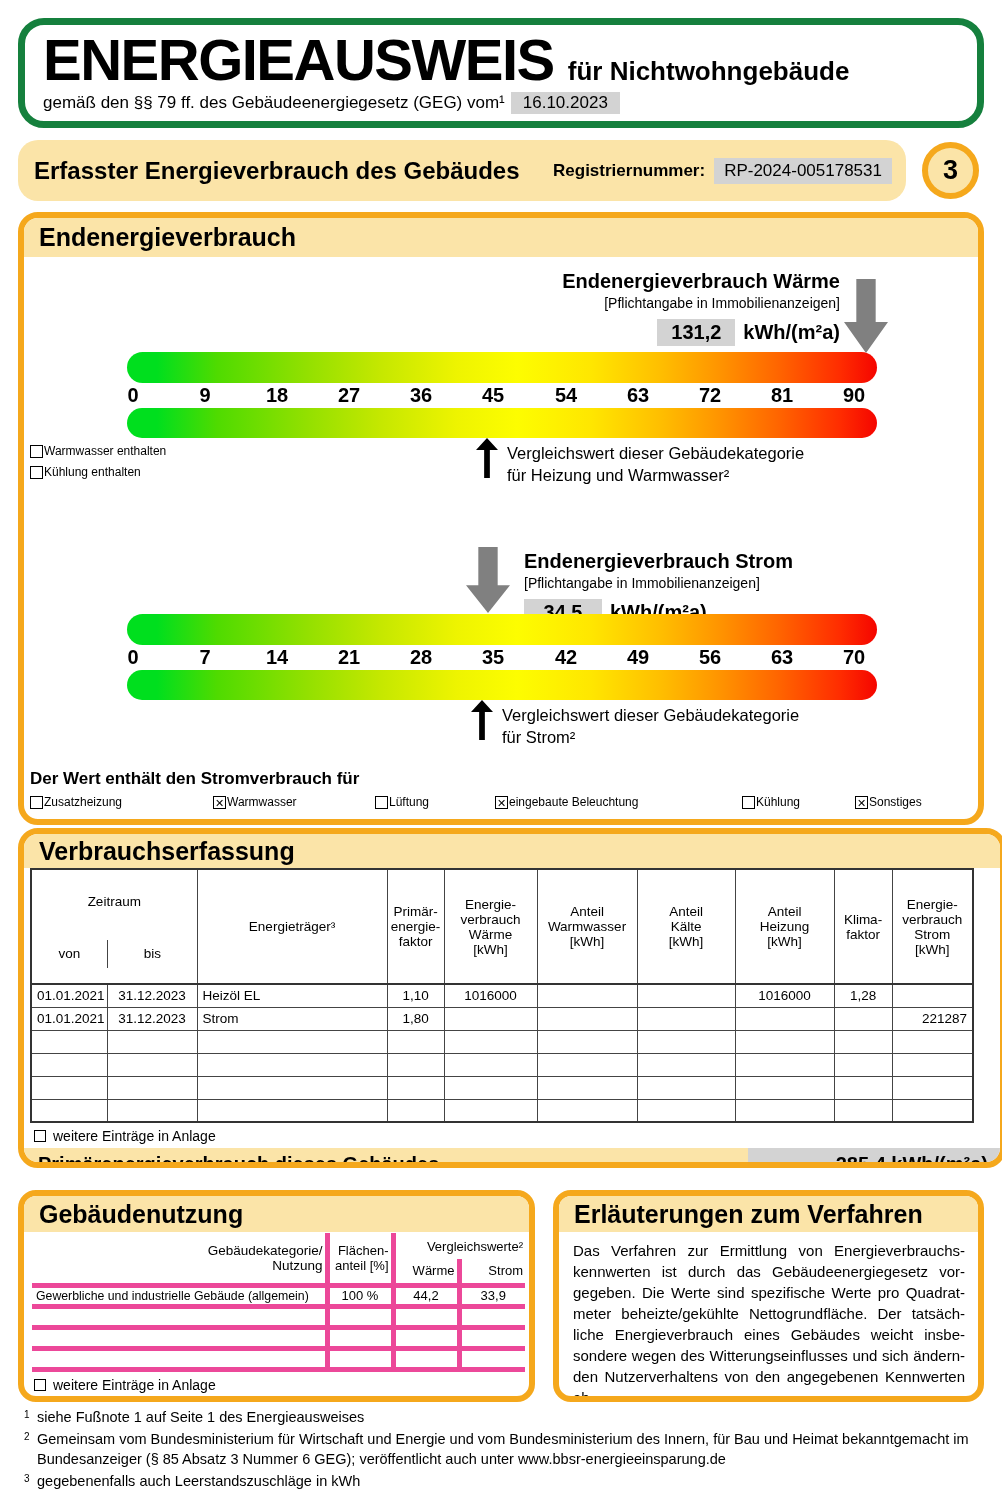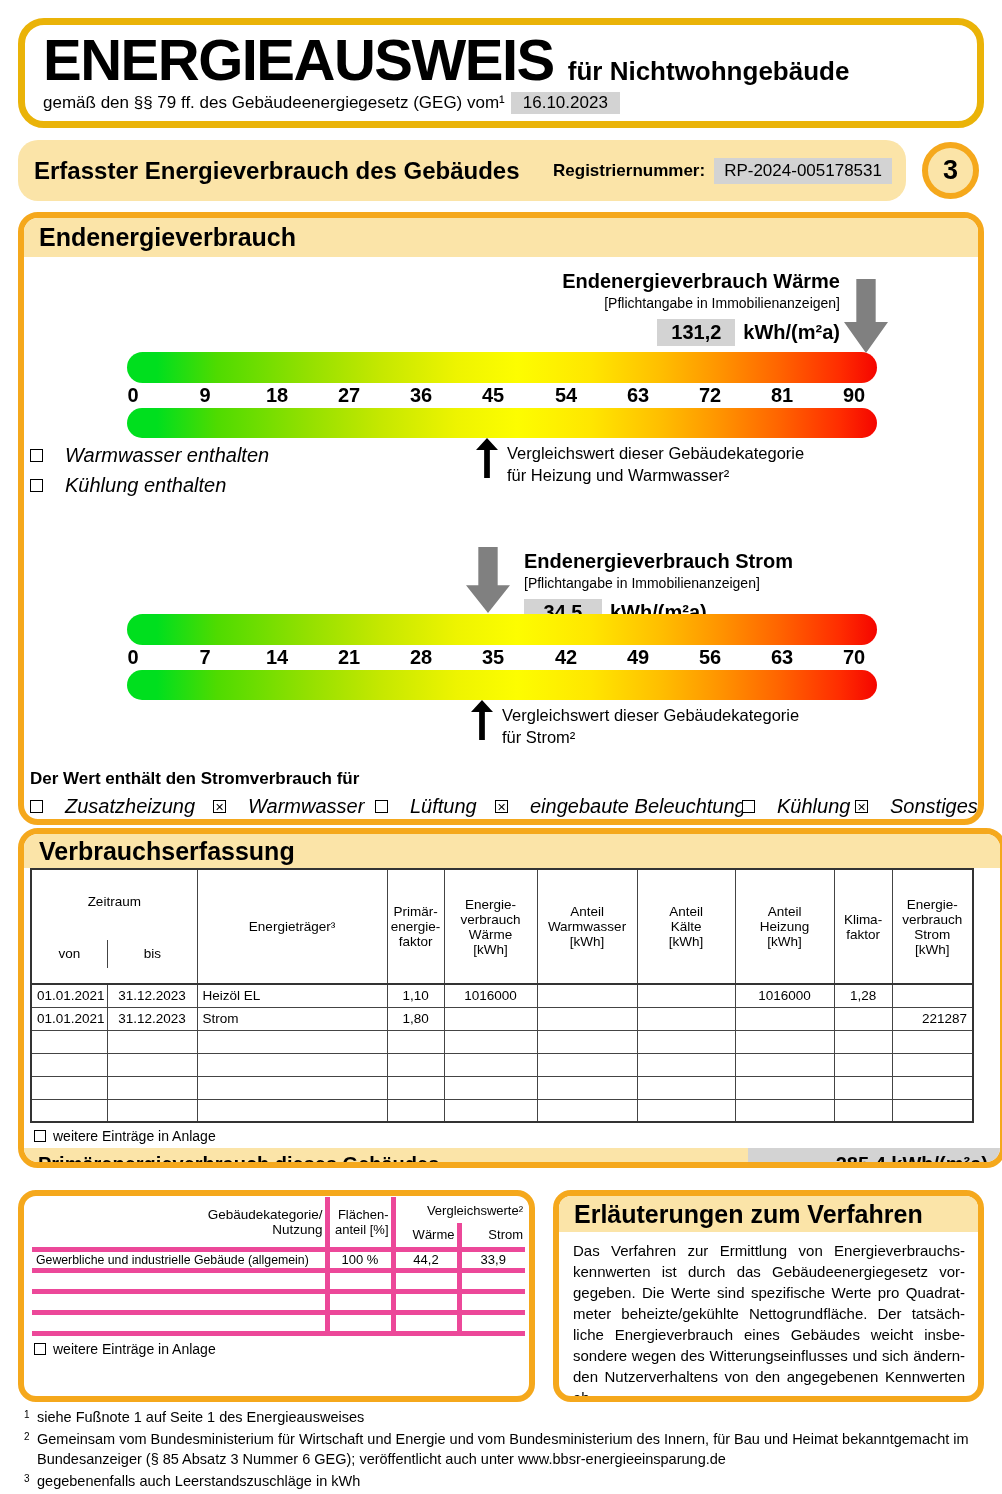--- a/index.html
+++ b/index.html
@@ -2,21 +2,21 @@
 <html><head>
 <meta charset="utf-8">
 <style>
   * { margin:0; padding:0; box-sizing:border-box; }
   html,body { background:#fff; }
   body { font-family:"Liberation Sans","DejaVu Sans",sans-serif; color:#000; }
   #page { position:relative; width:1002px; height:1494px; background:#fff; overflow:hidden; }
 
   
   #title-box { position:absolute; left:18px; top:18px; width:966px; height:110px;
-    border:7px solid #eab308; border-radius:26px; padding:4px 18px 4px; background:#fff; }
+    border:7px solid #15803d; border-radius:26px; padding:4px 18px 4px; background:#fff; }
   .title-row { display:flex; align-items:baseline; }
   #main-title { font-size:58px; font-weight:bold; letter-spacing:-1.5px; line-height:62px; }
   #title-suffix { font-size:26px; font-weight:bold; margin-left:14px; }
   .law-row { margin-top:1px; font-size:17px; display:flex; align-items:center; gap:6px; }
   .gray-box { background:#D3D3D3; }
   #date-box { padding:1px 12px; font-size:17px; }
 
   
   #banner { position:absolute; left:18px; top:140px; width:888px; height:61px;
     background:#FBE4A8; border-radius:20px; display:flex; align-items:center; padding:0 14px 0 16px; }
@@ -64,21 +64,21 @@
     clip-path:polygon(50% 0,100% 30%,63% 30%,63% 100%,37% 100%,37% 30%,0 30%); }
   #waerme-cmp-arrow { left:452px; top:181px; }
   #strom-cmp-arrow { left:447px; top:443px; }
   .cmp-caption { position:absolute; font-size:16.5px; line-height:22px; }
   #waerme-cmp-caption { left:483px; top:185px; }
   #strom-cmp-caption { left:478px; top:447px; }
 
   .cbx { width:13px; height:13px; border:1px solid #000; display:inline-block; position:relative; background:#fff; flex:none; }
   .cbx[data-checked="true"]::before { content:"\2715"; position:absolute; left:0; top:0; width:11px; height:11px;
     font-size:11px; line-height:12px; text-align:center; }
-  .cb-item { display:flex; align-items:center; gap:22px; font-size:20px; white-space:nowrap;font-style:italic; }
+  .cb-item { display:flex; align-items:center; gap:1px; font-size:12px; white-space:nowrap; }
   #waerme-checks { position:absolute; left:6px; top:187px; display:flex; flex-direction:column; gap:7px; }
   #includes-head { position:absolute; left:6px; top:512px; font-size:17px; font-weight:bold; }
   .inc-item { position:absolute; top:538px; }
 
   
   #sec-verb { left:18px; top:828px; width:988px; height:340px; }
   #sec-verb .sec-head { height:34px; }
   #verb-table { margin:0 6px; width:942px; border-collapse:collapse; table-layout:fixed; font-size:13.5px;
     border:2px solid #333; }
   #verb-table th, #verb-table td { border:1px solid #444; }
@@ -388,20 +388,23 @@
     <div class="sumrow">
       <div class="sumlabel">
         <span>Primärenergieverbrauch dieses Gebäudes</span>
       </div>
       <div class="sumvalue">285,4 kWh/(m²a)</div>
     </div>
 
   </div>
 
   <div id="box-nutzung" class="section">
+    <div class="sec-head">
+      <h2>Gebäudenutzung</h2>
+    </div>
     <table id="nutz-table">
       <colgroup>
           <col style="width:295px">
           <col style="width:66px">
           <col style="width:66px">
           <col style="width:66px">
         </colgroup>
       <tbody>
           <tr>
         <th rowspan="2" style="font-size:13.5px">Gebäudekategorie/

